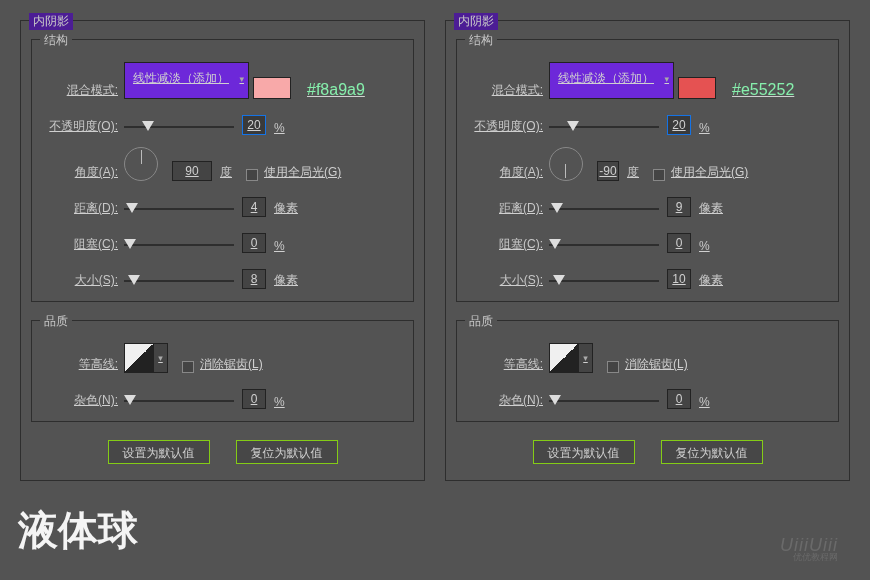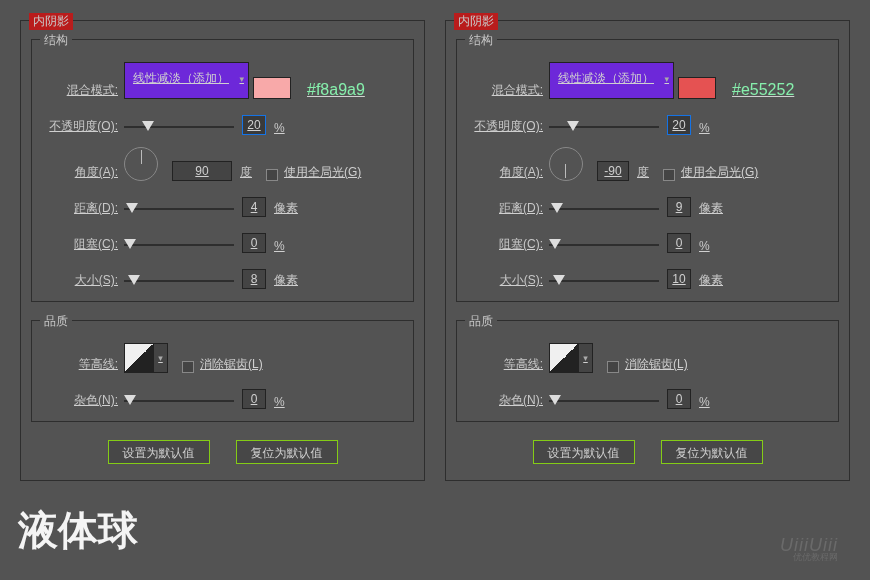--- a/index.html
+++ b/index.html
@@ -21,21 +21,21 @@
 .panel {
   border: 1px solid #2e2e2e;
   background: #535353;
   width: 410px;
   position: relative;
 }
 .panel-title {
   position: absolute;
   top: -8px;
   left: 8px;
-  background: #b91c1c;
+  background: #4c1d95;
   padding: 0 4px;
   font-size: 12px;
   color: #c8c8c8;
 }
 .group {
   border: 1px solid #2e2e2e;
   margin: 18px 10px 10px 10px;
   position: relative;
   padding: 22px 12px 12px 12px;
   text-decoration: underline;
@@ -246,21 +246,21 @@
         </div>
         <input class="numbox hl" value="20" style="">
         <div class="unit">%</div>
       </div>
 
       <div class="row">
         <div class="label">角度(A):</div>
         <div class="angle-dial">
           <div class="needle" style="transform:rotate(-90deg)"></div>
         </div>
-        <input class="numbox" style="width: 60px;" value="90">
+        <input class="numbox" style="width: 40px;" value="90">
         <div class="unit">度</div>
         <div style="width:14px"></div>
         <div class="checkbox"></div>
         <div>使用全局光(G)</div>
       </div>
 
       <div class="row">
         <div class="label">距离(D):</div>
         <div class="slider">
           <div class="slider-track"></div>
@@ -343,21 +343,21 @@
         </div>
         <input class="numbox hl" value="20" style="">
         <div class="unit">%</div>
       </div>
 
       <div class="row">
         <div class="label">角度(A):</div>
         <div class="angle-dial">
           <div class="needle" style="transform:rotate(90deg)"></div>
         </div>
-        <input class="numbox" style="width: 32px;" value="-90">
+        <input class="numbox" style="width: 22px;" value="-90">
         <div class="unit">度</div>
         <div style="width:14px"></div>
         <div class="checkbox"></div>
         <div>使用全局光(G)</div>
       </div>
 
       <div class="row">
         <div class="label">距离(D):</div>
         <div class="slider">
           <div class="slider-track"></div>

